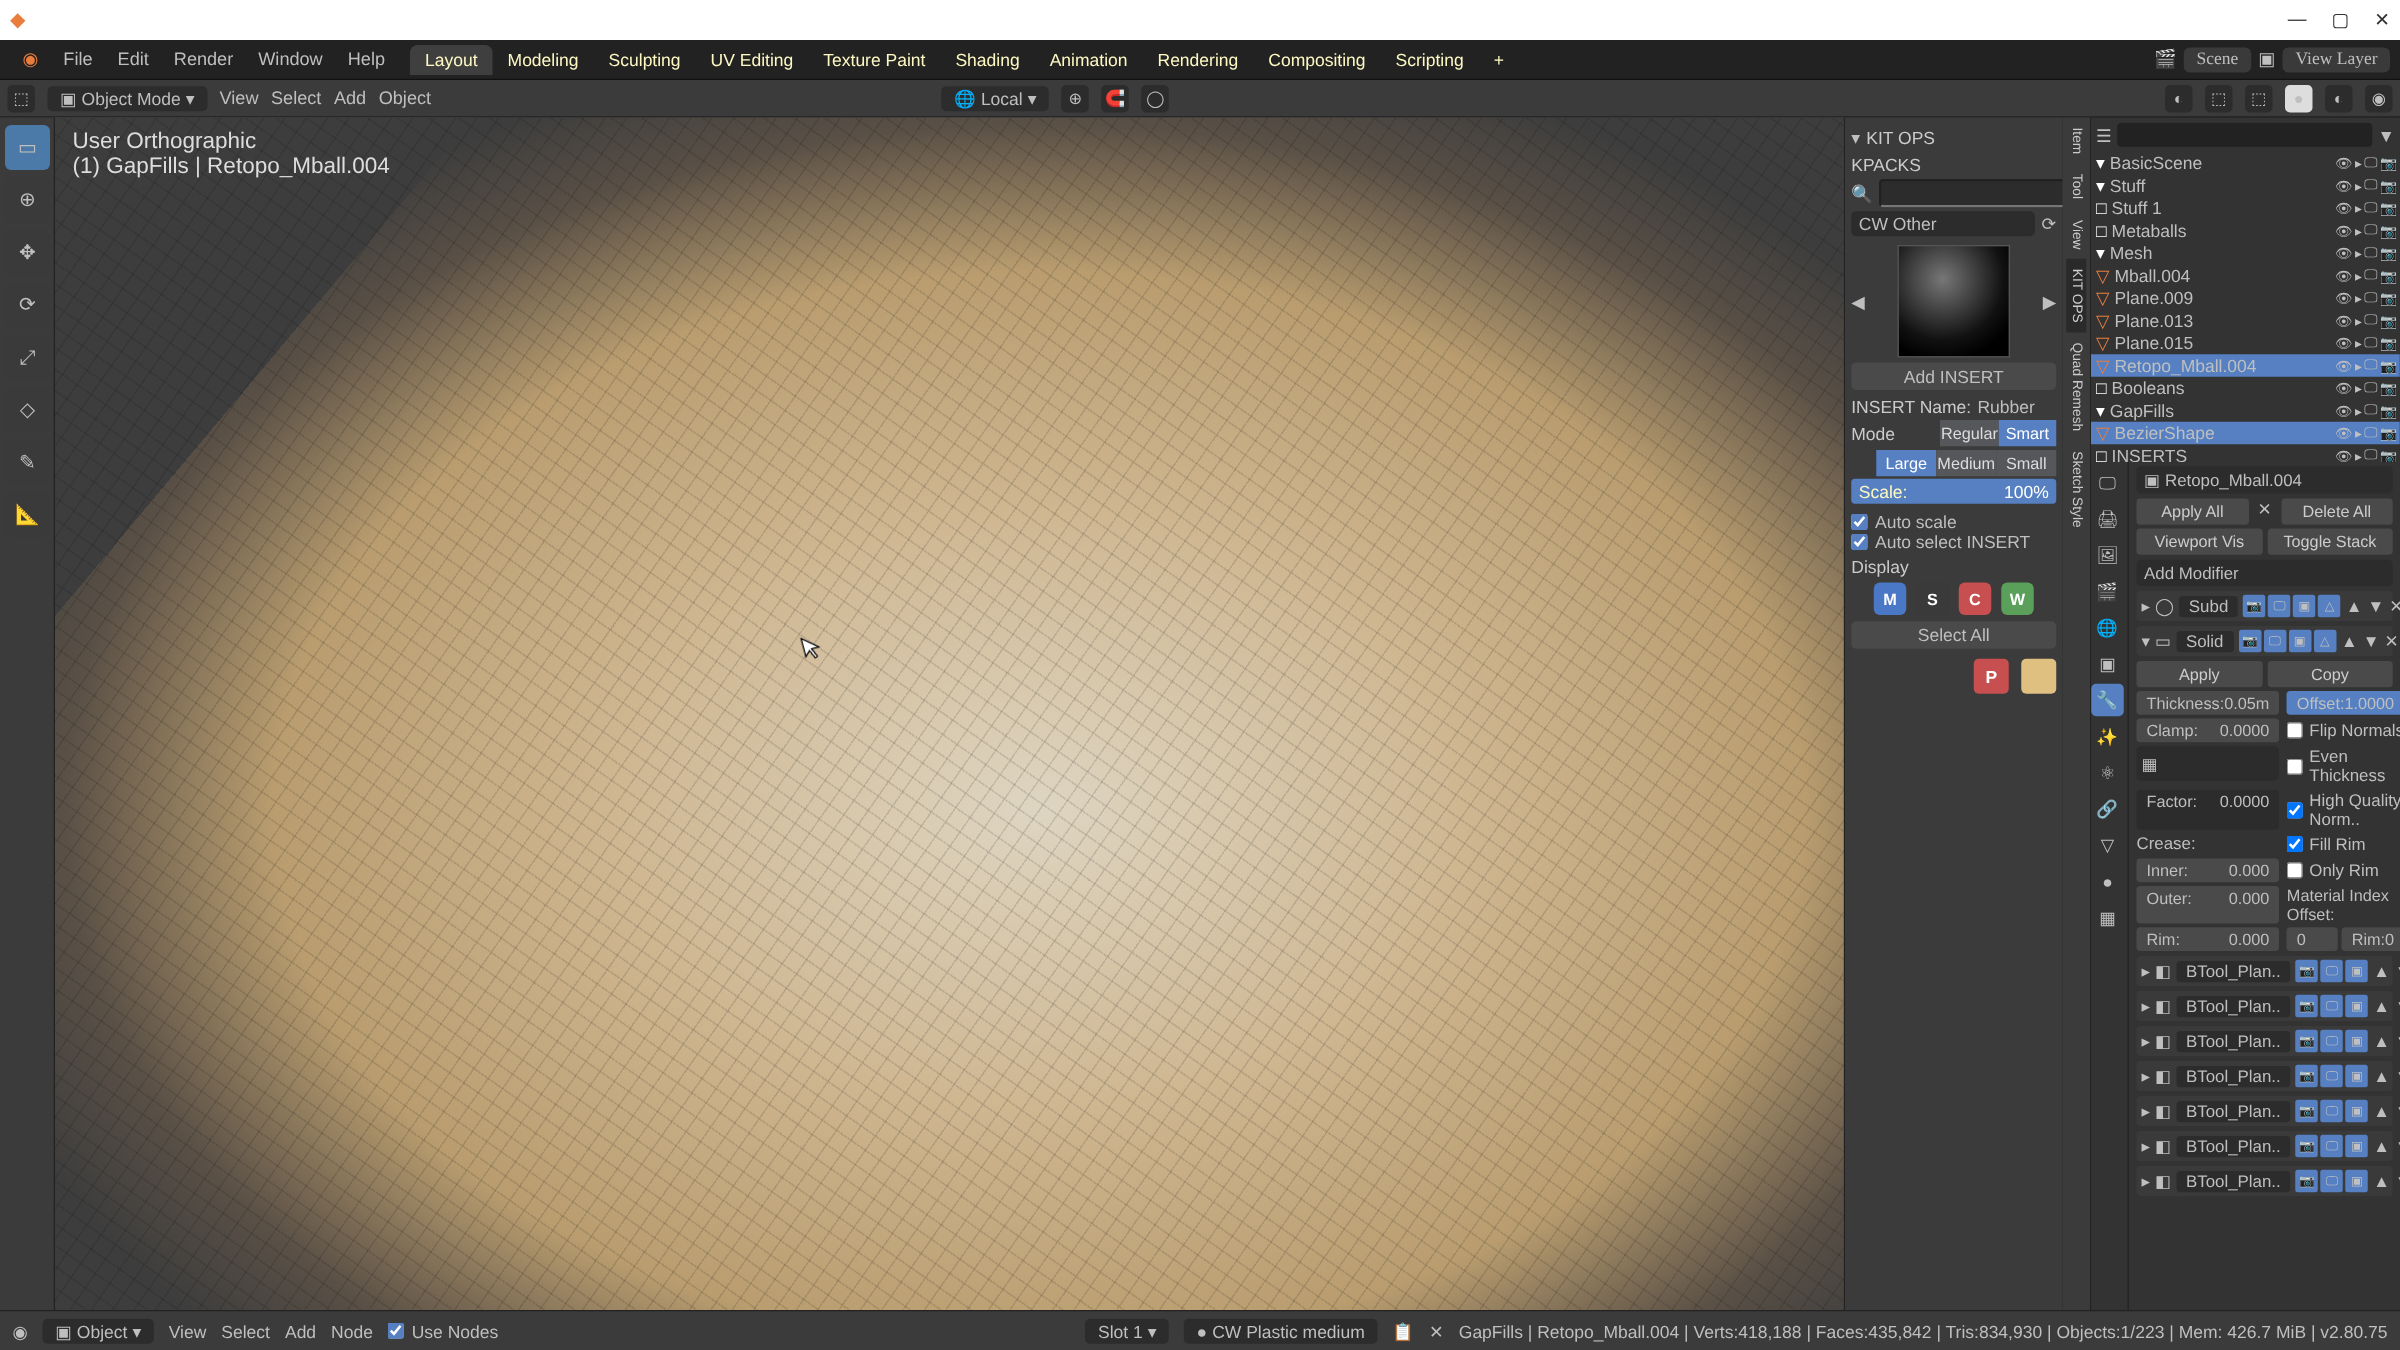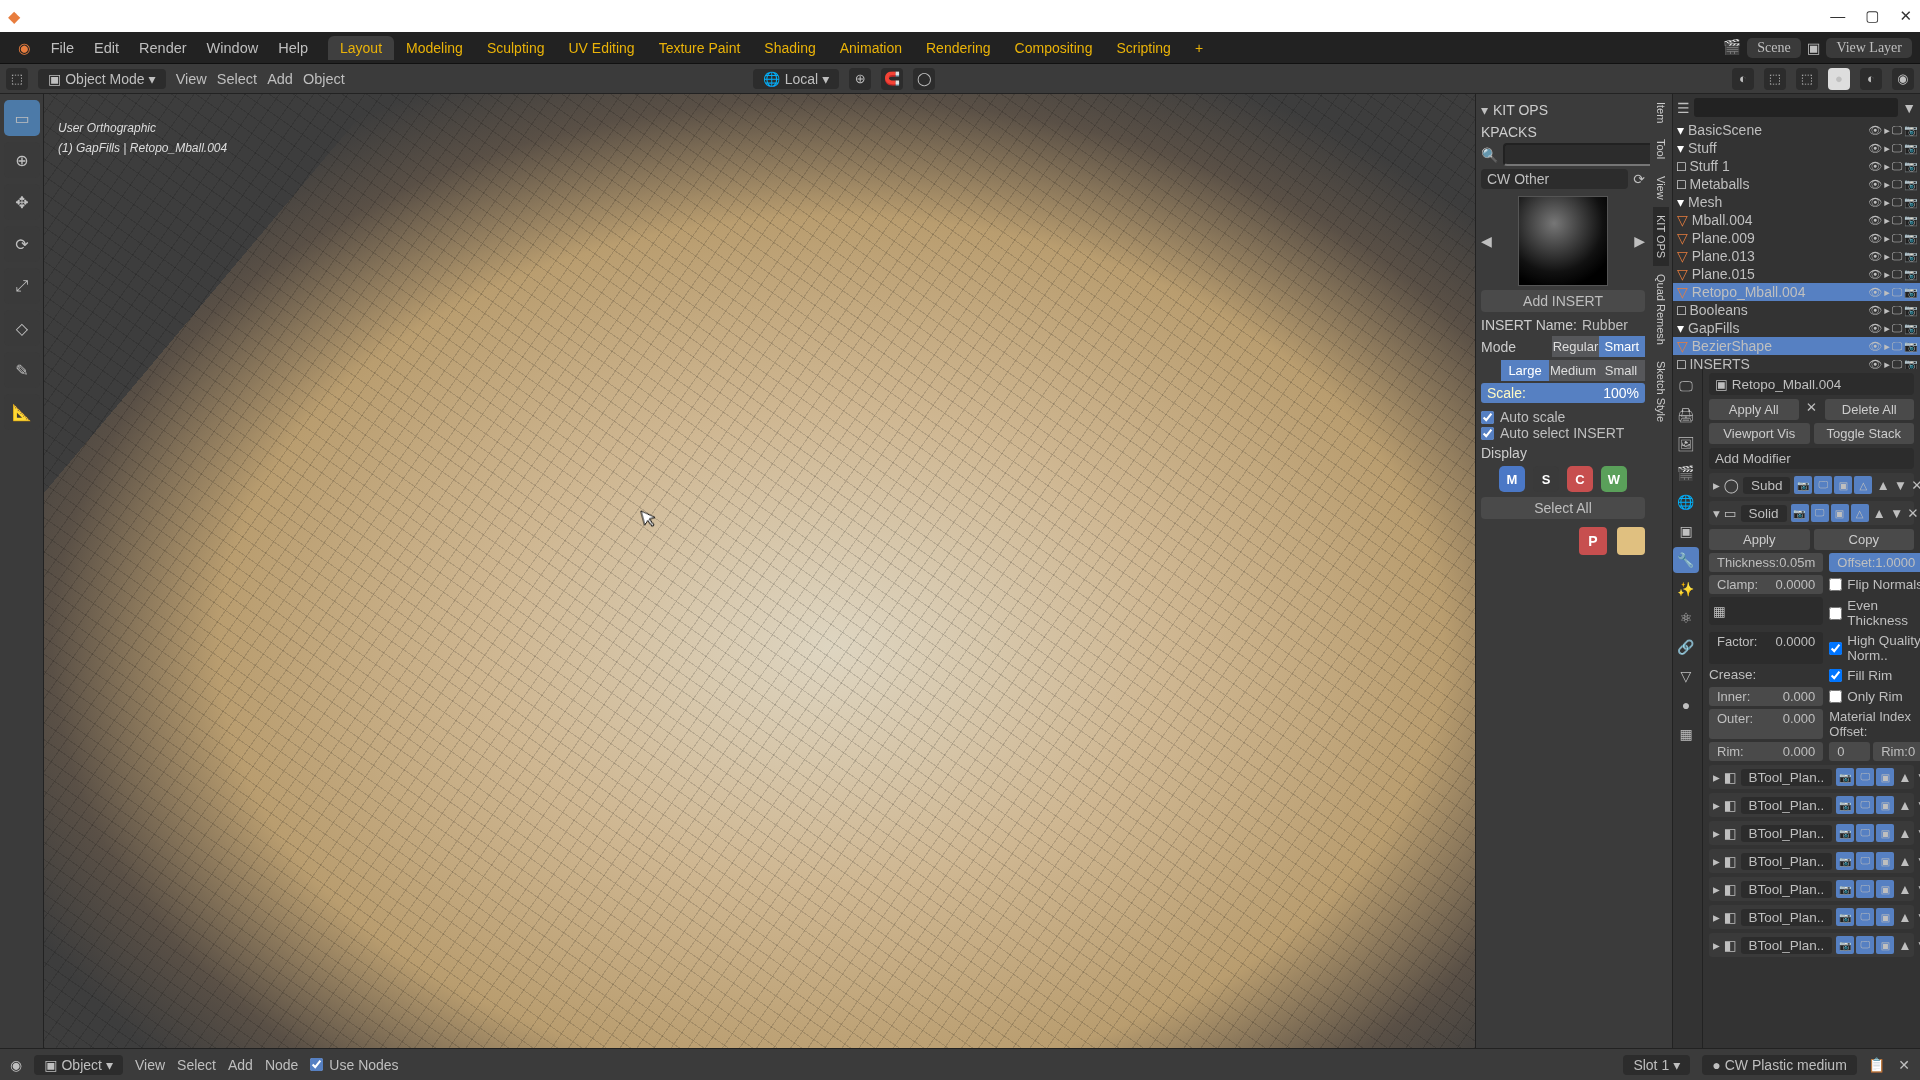--- a/index.html
+++ b/index.html
@@ -5,36 +5,36 @@
 * { margin: 0; padding: 0; box-sizing: border-box; font-family: "Segoe UI", Arial, sans-serif; }
 body { width: 1920px; height: 1080px; background: #232323; color: #bfbfbf; font-size: 14.5px; overflow: hidden; }
 .titlebar { height: 32px; background: #fff; display: flex; align-items: center; padding: 0 8px; color: #333; font-size: 16px; }
 .titlebar .spacer { flex: 1; }
 .winbtns { display: flex; gap: 20px; }
 .winbtns span { cursor: pointer; font-size: 15px; }
 
 .topmenu { height: 32px; background: #222; display: flex; align-items: center; padding: 0 8px; border-bottom: 1px solid #111; }
 .topmenu .m { padding: 0 10px; font-size: 14.5px; color: #bfbfbf; cursor: pointer; }
 .topmenu .tabs { display: flex; margin-left: 10px; align-items: center; }
-.topmenu .tab { padding: 4px 12px; border-radius: 6px 6px 0 0; font-size: 14px; color: #eab308; cursor: pointer; }
+.topmenu .tab { padding: 4px 12px; border-radius: 6px 6px 0 0; font-size: 14px; color: #fef9c3; cursor: pointer; }
 .topmenu .tab.active { background: #3f3f3f; }
 .topmenu .right { margin-left: auto; display: flex; align-items: center; gap: 6px; }
 .pill { background: #3a3a3a; border-radius: 5px; padding: 2px 10px; font-size: 14px; font-family: Liberation Serif, serif; }
 
 .headerbar { height: 30px; background: #3b3b3b; display: flex; align-items: center; padding: 0 6px; gap: 10px; border-bottom: 1px solid #222; }
 .headerbar .drop { background: #2c2c2c; border-radius: 4px; padding: 2px 10px; font-size: 14px; display: flex; align-items: center; gap: 4px; }
 .headerbar .ico { width: 22px; height: 22px; display: inline-flex; align-items: center; justify-content: center; background: #2c2c2c; border-radius: 4px; font-size: 13px; }
 
 .mainrow { display: flex; height: calc(100% - 32px - 32px - 30px - 32px); }
 .leftbar { width: 44px; background: #3b3b3b; padding: 6px 4px; display: flex; flex-direction: column; gap: 6px; border-right: 1px solid #222; }
 .toolbtn { width: 36px; height: 36px; background: #3a3a3a; border-radius: 5px; display: flex; align-items: center; justify-content: center; font-size: 16px; cursor: pointer; }
 .toolbtn.active { background: #4c7aa8; }
 
 .viewport { flex: 1; position: relative; background: #3d3d3d; }
-.viewport .info { position: absolute; top: 24px; left: 14px; font-size: 12px; line-height: 20px; color: #ddd; font-style: italic; }
+.viewport .info { position: absolute; top: 8px; left: 14px; font-size: 18px; line-height: 20px; color: #ddd; }
 .viewport .cursor { position: absolute; top: 414px; left: 598px; transform: rotate(-15deg); }
 .viewport .bg { position: absolute; inset: 0; background:
    linear-gradient(130deg, #3d3d3d 0 15%, transparent 15%),
    radial-gradient(ellipse at 55% 58%, #ded5c1 0%, #cfb792 30%, #b99d6f 55%, #5a5046 70%, #3d3d3d 80%);
 }
 .wiregrid { position: absolute; inset: 0; background-image:
    repeating-linear-gradient(35deg, rgba(0,0,0,0.25) 0 1px, transparent 1px 14px),
    repeating-linear-gradient(-55deg, rgba(0,0,0,0.25) 0 1px, transparent 1px 14px);
    mix-blend-mode: multiply; opacity: .55;
 }
@@ -650,13 +650,14 @@
   <span class="stdrop">
       <span>Slot 1</span>
       <span>▾</span>
     </span>
   <span class="stdrop">
       <span>●</span>
       <span>CW Plastic medium</span>
     </span>
   <span>📋</span>
   <span>✕</span>
+  <span class="right">GapFills | Retopo_Mball.004 | Verts:418,188 | Faces:435,842 | Tris:834,930 | Objects:1/223 | Mem: 426.7 MiB | v2.80.75</span>
 </div>
 
 </body></html>

